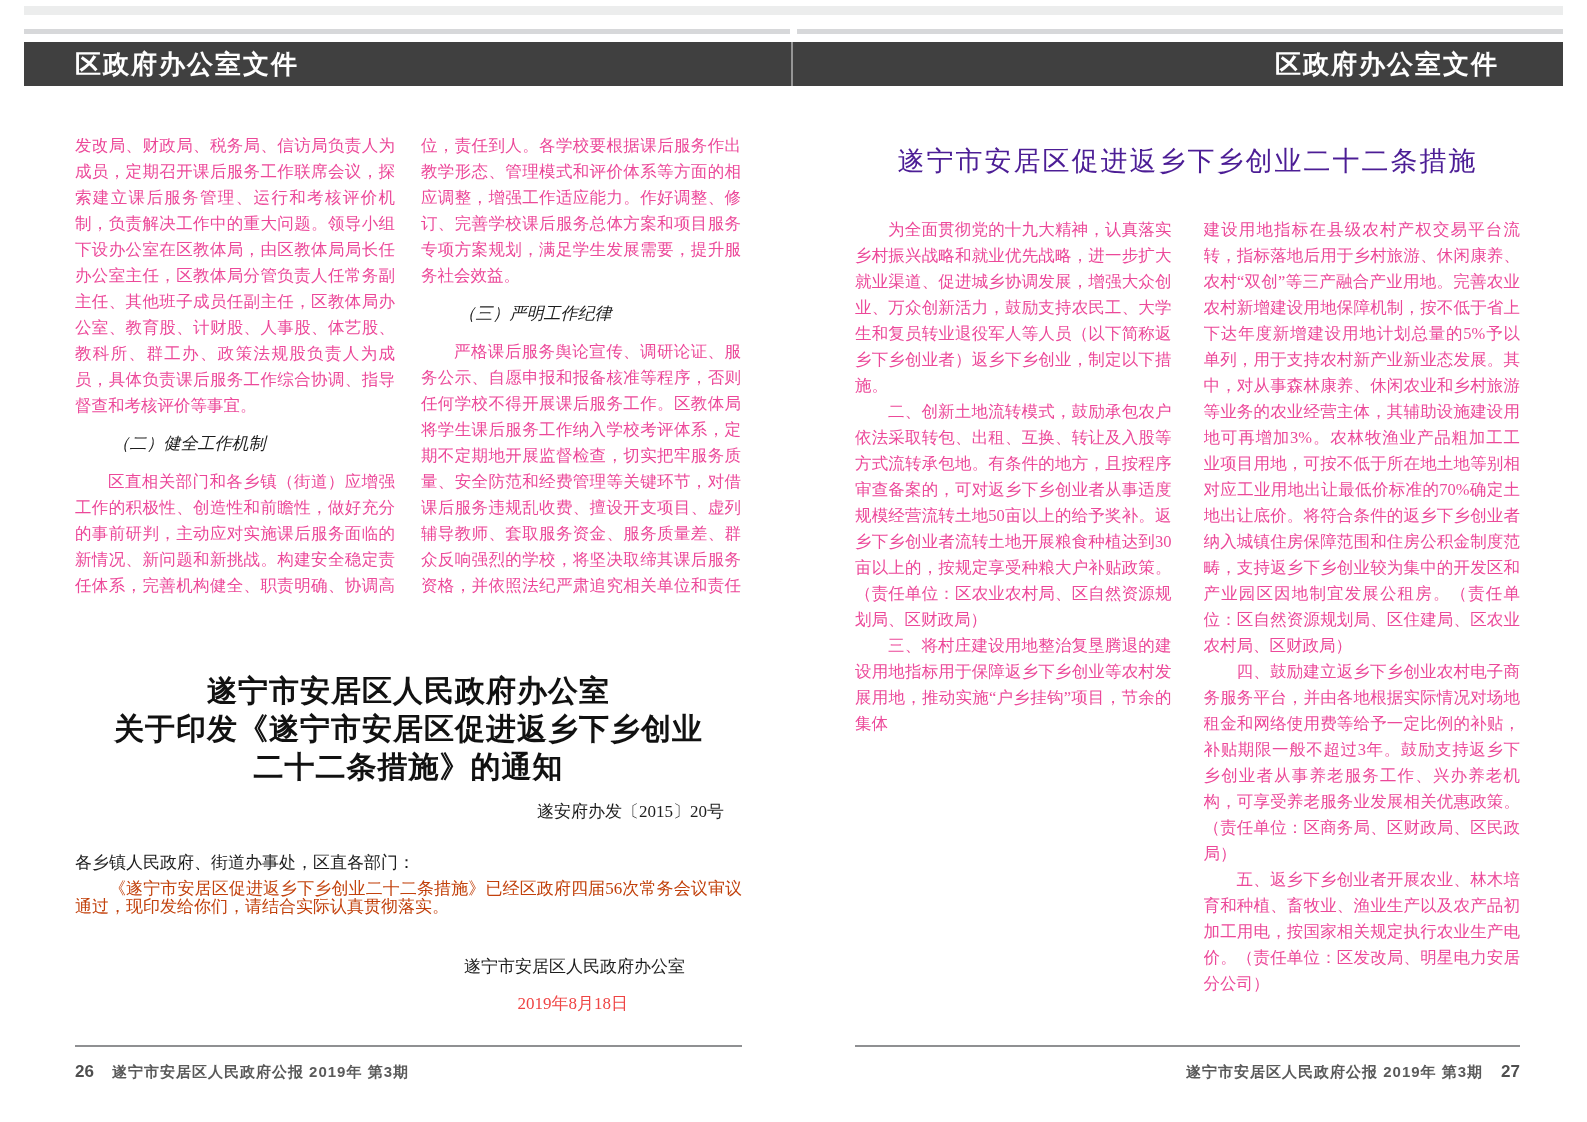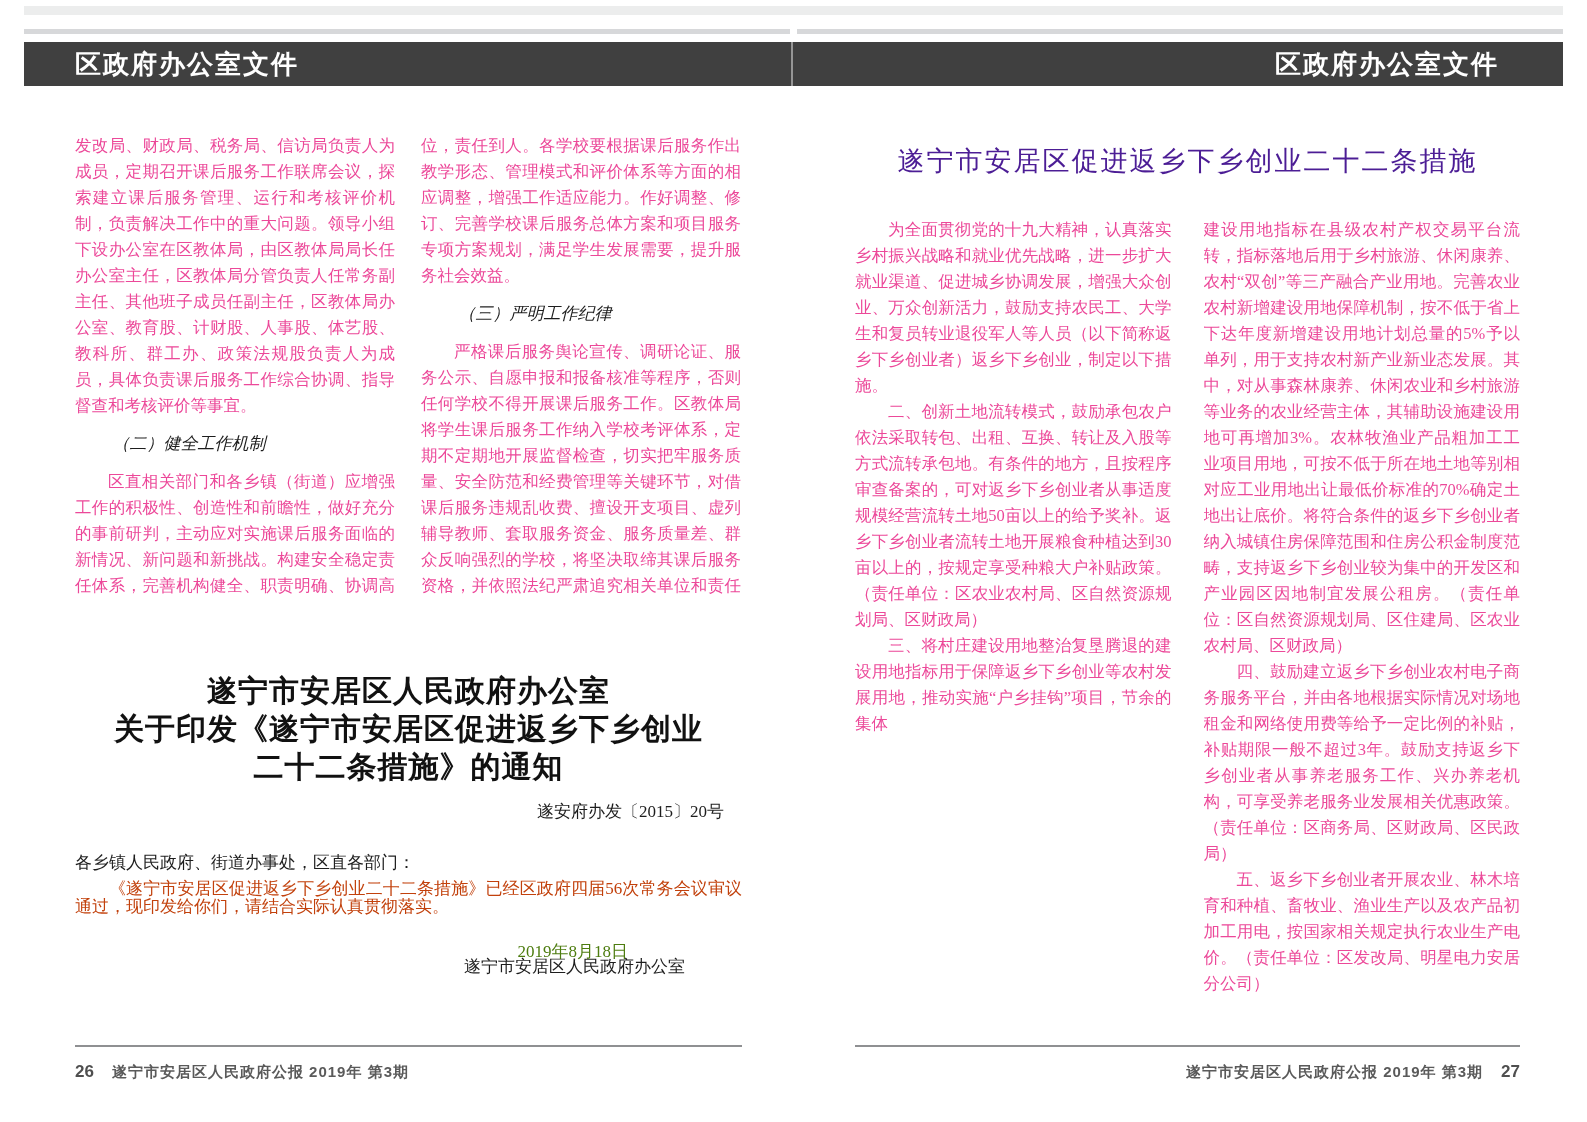--- a/index.html
+++ b/index.html
@@ -34,21 +34,21 @@
   
   .notice-title{position:absolute;left:75px;top:672px;width:667px;text-align:center;
     font-family:"DejaVu Sans","Liberation Sans",sans-serif;font-weight:bold;
     font-size:30px;line-height:38px;color:#111;letter-spacing:1px;}
   .doc-number{position:absolute;left:75px;top:800px;width:649px;text-align:right;
     font-size:17px;color:#1d1d1d;}
   .salutation{position:absolute;left:75px;top:848px;width:667px;font-size:17px;line-height:30px;color:#1d1d1d;}
   .notice-body{position:absolute;left:75px;top:880px;width:667px;font-size:17px;line-height:18px;
     text-indent:2em;text-align:justify;color:#c2410c;}
   .signer{position:absolute;left:75px;top:955px;width:610px;text-align:right;font-size:17px;color:#1d1d1d;}
-  .sign-date{position:absolute;left:75px;top:940px;width:553px;text-align:right;font-size:17px;color:#4d7c0f;}
+  .sign-date{position:absolute;left:75px;top:992px;width:553px;text-align:right;font-size:17px;color:#ef4444;}
   
   .measures-title{position:absolute;left:855px;top:143px;width:665px;text-align:center;
     font-family:"DejaVu Sans","Liberation Sans",sans-serif;font-weight:normal;
     font-size:27px;color:#4c1d95;letter-spacing:2px;}
   
   .footer-rule{position:absolute;top:1045px;height:2px;background:#8f9092;}
   .footer-rule.left{left:75px;width:667px;}
   .footer-rule.right{left:855px;width:665px;}
   .footer-row{position:absolute;top:1053px;display:flex;align-items:baseline;gap:18px;
     font-family:"Liberation Sans","DejaVu Sans",sans-serif;color:#5a5a5a;font-weight:bold;}

